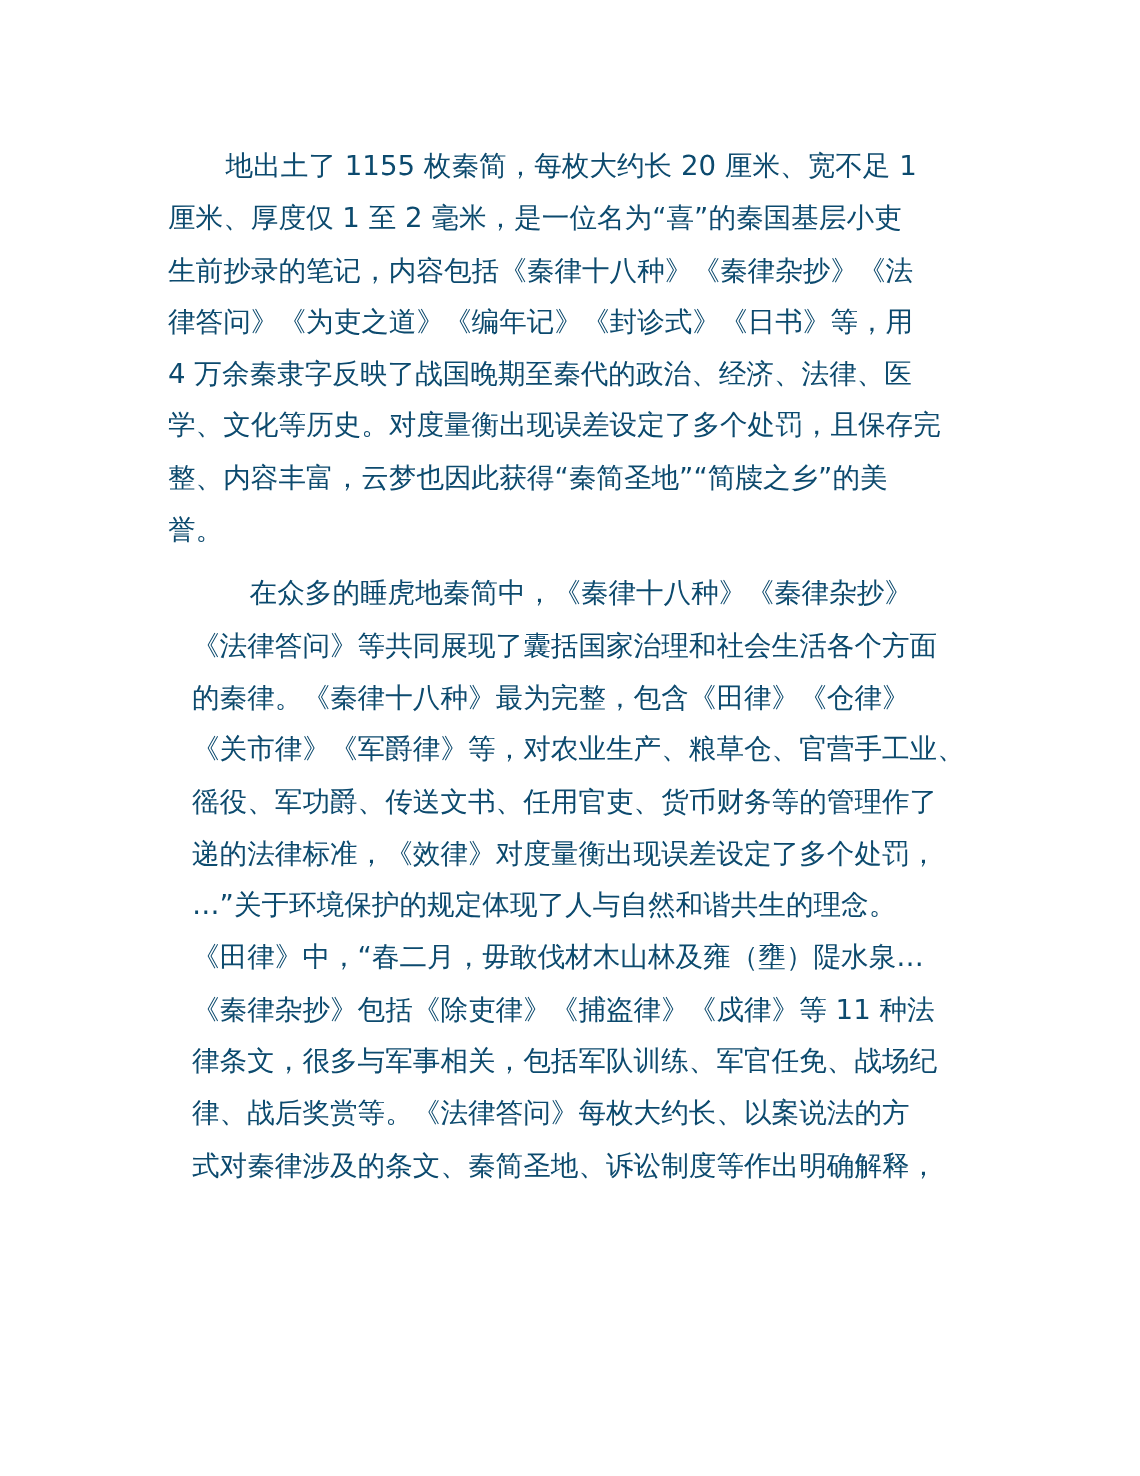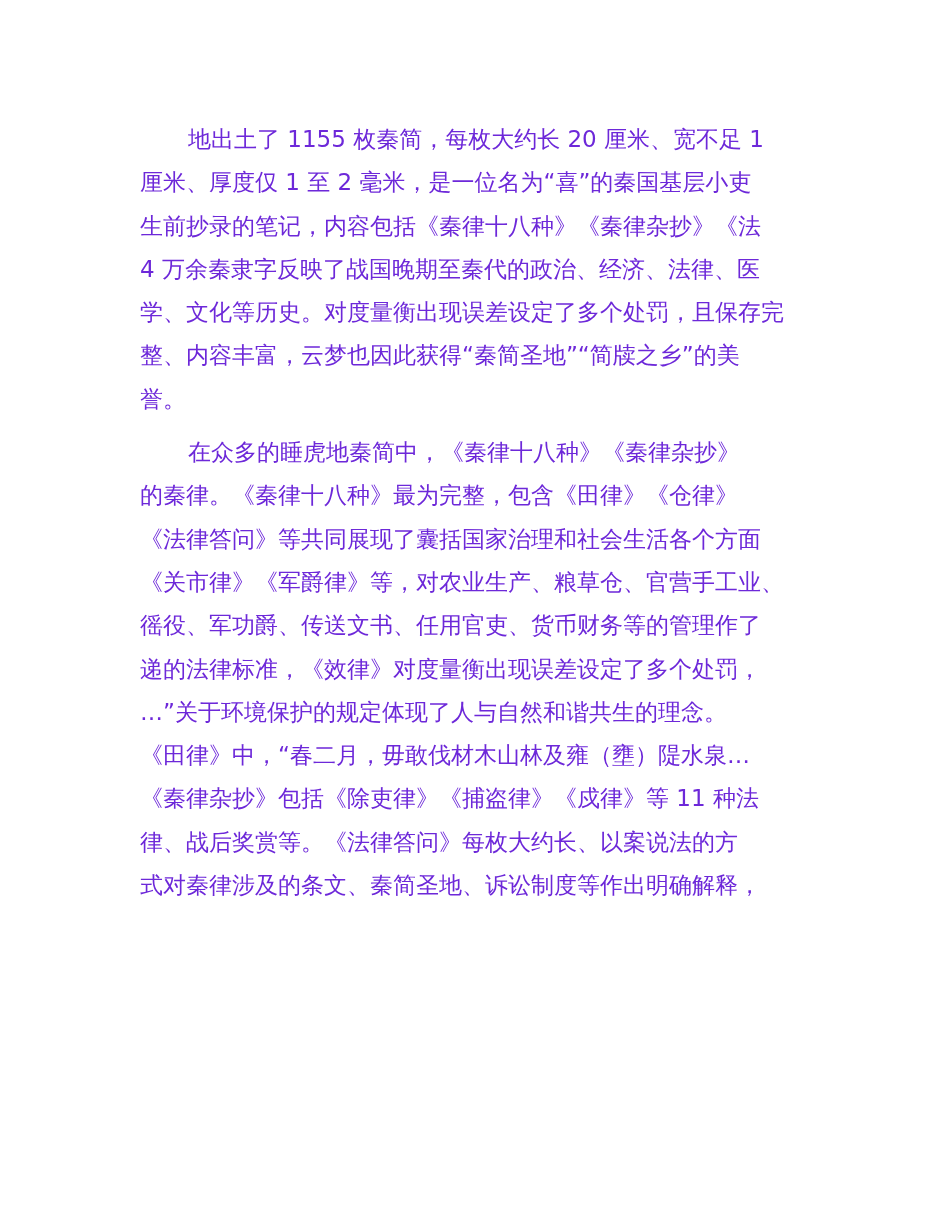--- a/index.html
+++ b/index.html
@@ -4,50 +4,52 @@
 <style>
   html, body { margin: 0; padding: 0; background: #ffffff; }
   body { width: 950px; height: 1230px; position: relative; overflow: hidden; }
   .page {
     position: absolute;
     left: 140px;
     top: 118px;
     width: 680px;
     font-family: "DejaVu Sans", sans-serif;
     font-size: 23px;
-    color: #6d28d9;
+    color: #0c4a6e;
   }
   .line {
     height: 43.3px;
     line-height: 43.3px;
     white-space: nowrap;
   }
   .indent { padding-left: 48px; }
   .para { margin: 0; }
-  .para + .para { margin-top: 10px; }
+  .para + .para { margin-top: 10px; margin-left: 20px; }
 </style>
 </head>
 <body>
 
 <div class="page">
   <div class="para">
     <div class="line indent">地出土了 1155 枚秦简，每枚大约长 20 厘米、宽不足 1</div>
     <div class="line">厘米、厚度仅 1 至 2 毫米，是一位名为“喜”的秦国基层小吏</div>
     <div class="line">生前抄录的笔记，内容包括《秦律十八种》《秦律杂抄》《法</div>
+    <div class="line">律答问》《为吏之道》《编年记》《封诊式》《日书》等，用</div>
     <div class="line">4 万余秦隶字反映了战国晚期至秦代的政治、经济、法律、医</div>
     <div class="line">学、文化等历史。对度量衡出现误差设定了多个处罚，且保存完</div>
     <div class="line">整、内容丰富，云梦也因此获得“秦简圣地”“简牍之乡”的美</div>
     <div class="line">誉。</div>
   </div>
   <div class="para">
     <div class="line indent">在众多的睡虎地秦简中，《秦律十八种》《秦律杂抄》</div>
+    <div class="line">《法律答问》等共同展现了囊括国家治理和社会生活各个方面</div>
     <div class="line">的秦律。《秦律十八种》最为完整，包含《田律》《仓律》</div>
-    <div class="line">《法律答问》等共同展现了囊括国家治理和社会生活各个方面</div>
     <div class="line">《关市律》《军爵律》等，对农业生产、粮草仓、官营手工业、</div>
     <div class="line">徭役、军功爵、传送文书、任用官吏、货币财务等的管理作了</div>
     <div class="line">递的法律标准，《效律》对度量衡出现误差设定了多个处罚，</div>
     <div class="line">…”关于环境保护的规定体现了人与自然和谐共生的理念。</div>
     <div class="line">《田律》中，“春二月，毋敢伐材木山林及雍（壅）隄水泉…</div>
     <div class="line">《秦律杂抄》包括《除吏律》《捕盗律》《戍律》等 11 种法</div>
+    <div class="line">律条文，很多与军事相关，包括军队训练、军官任免、战场纪</div>
     <div class="line">律、战后奖赏等。《法律答问》每枚大约长、以案说法的方</div>
     <div class="line">式对秦律涉及的条文、秦简圣地、诉讼制度等作出明确解释，</div>
   </div>
 </div>
 
 </body></html>

